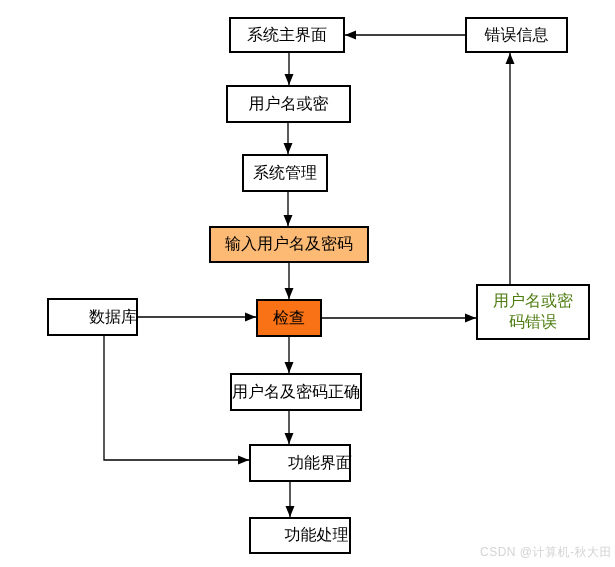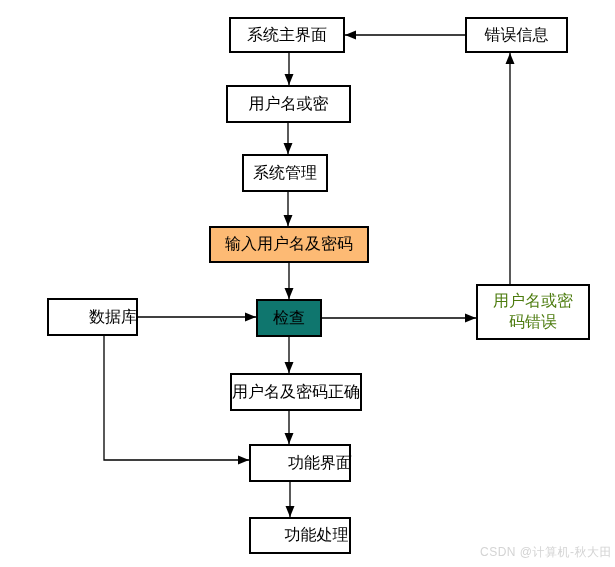--- a/index.html
+++ b/index.html
@@ -88,21 +88,21 @@
       </div>
       <div class="node" style="left: 242px; top: 154px; width: 86px; height: 38px; border-color: rgb(0, 0, 0); background: rgb(255, 255, 255); color: rgb(0, 0, 0);">
         <div>系统管理</div>
       </div>
       <div class="node" style="left: 209px; top: 226px; width: 160px; height: 37px; border-color: rgb(0, 0, 0); background: #fdba74; color: rgb(0, 0, 0);">
         <div>输入用户名及密码</div>
       </div>
       <div class="node" style="left: 47px; top: 298px; width: 91px; height: 38px; border-color: rgb(0, 0, 0); background: rgb(255, 255, 255); color: rgb(0, 0, 0); padding-left: 41px;">
         <div>数据库</div>
       </div>
-      <div class="node" style="left: 256px; top: 299px; width: 66px; height: 38px; border-color: rgb(0, 0, 0); background: #0f766e; color: rgb(0, 0, 0); justify-content: center;">
+      <div class="node" style="left: 256px; top: 299px; width: 66px; height: 38px; border-color: rgb(0, 0, 0); background: #f97316; color: rgb(0, 0, 0); justify-content: center;">
         <div>检查</div>
       </div>
       <div class="node" style="left: 476px; top: 284px; width: 114px; height: 56px; border-color: rgb(0, 0, 0); background: rgb(255, 255, 255); color: #4d7c0f;">
         <div>用户名或密</div>
         <div>码错误</div>
       </div>
       <div class="node" style="left: 221px; top: 373px; width: 132px; height: 38px; border-color: rgb(0, 0, 0); background: rgb(255, 255, 255); color: rgb(0, 0, 0); margin-left: 9px;">
         <div>用户名及密码正确</div>
       </div>
       <div class="node" style="left: 249px; top: 444px; width: 102px; height: 38px; border-color: rgb(0, 0, 0); background: rgb(255, 255, 255); color: rgb(0, 0, 0); padding-left: 40px;">

